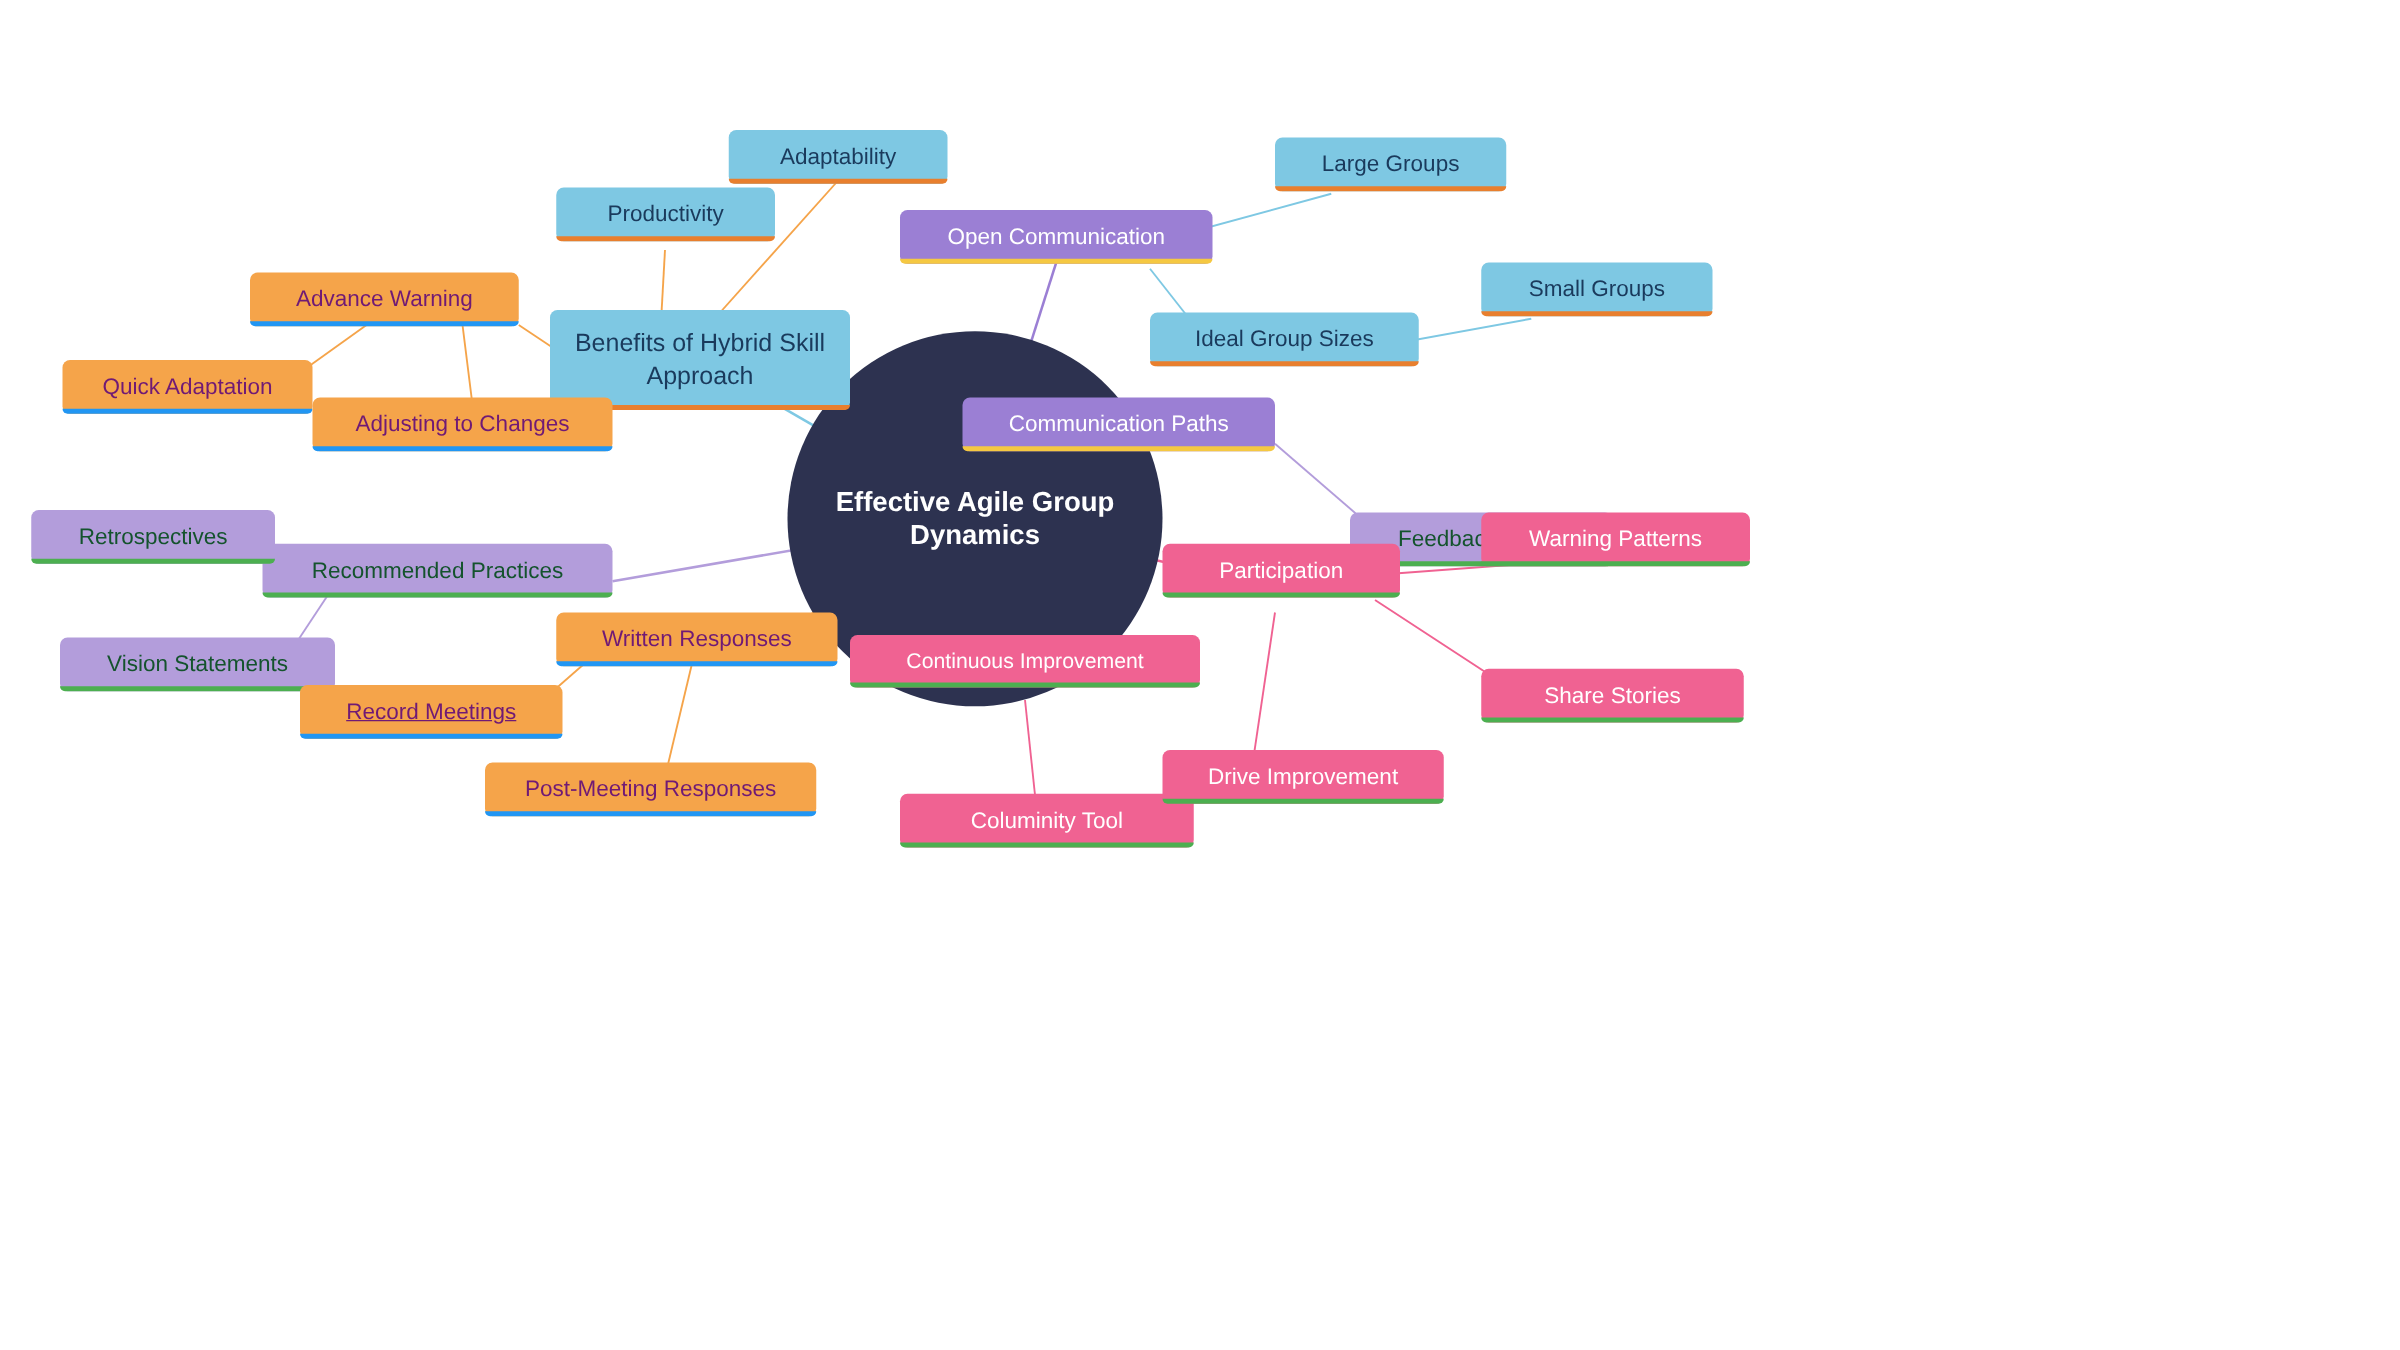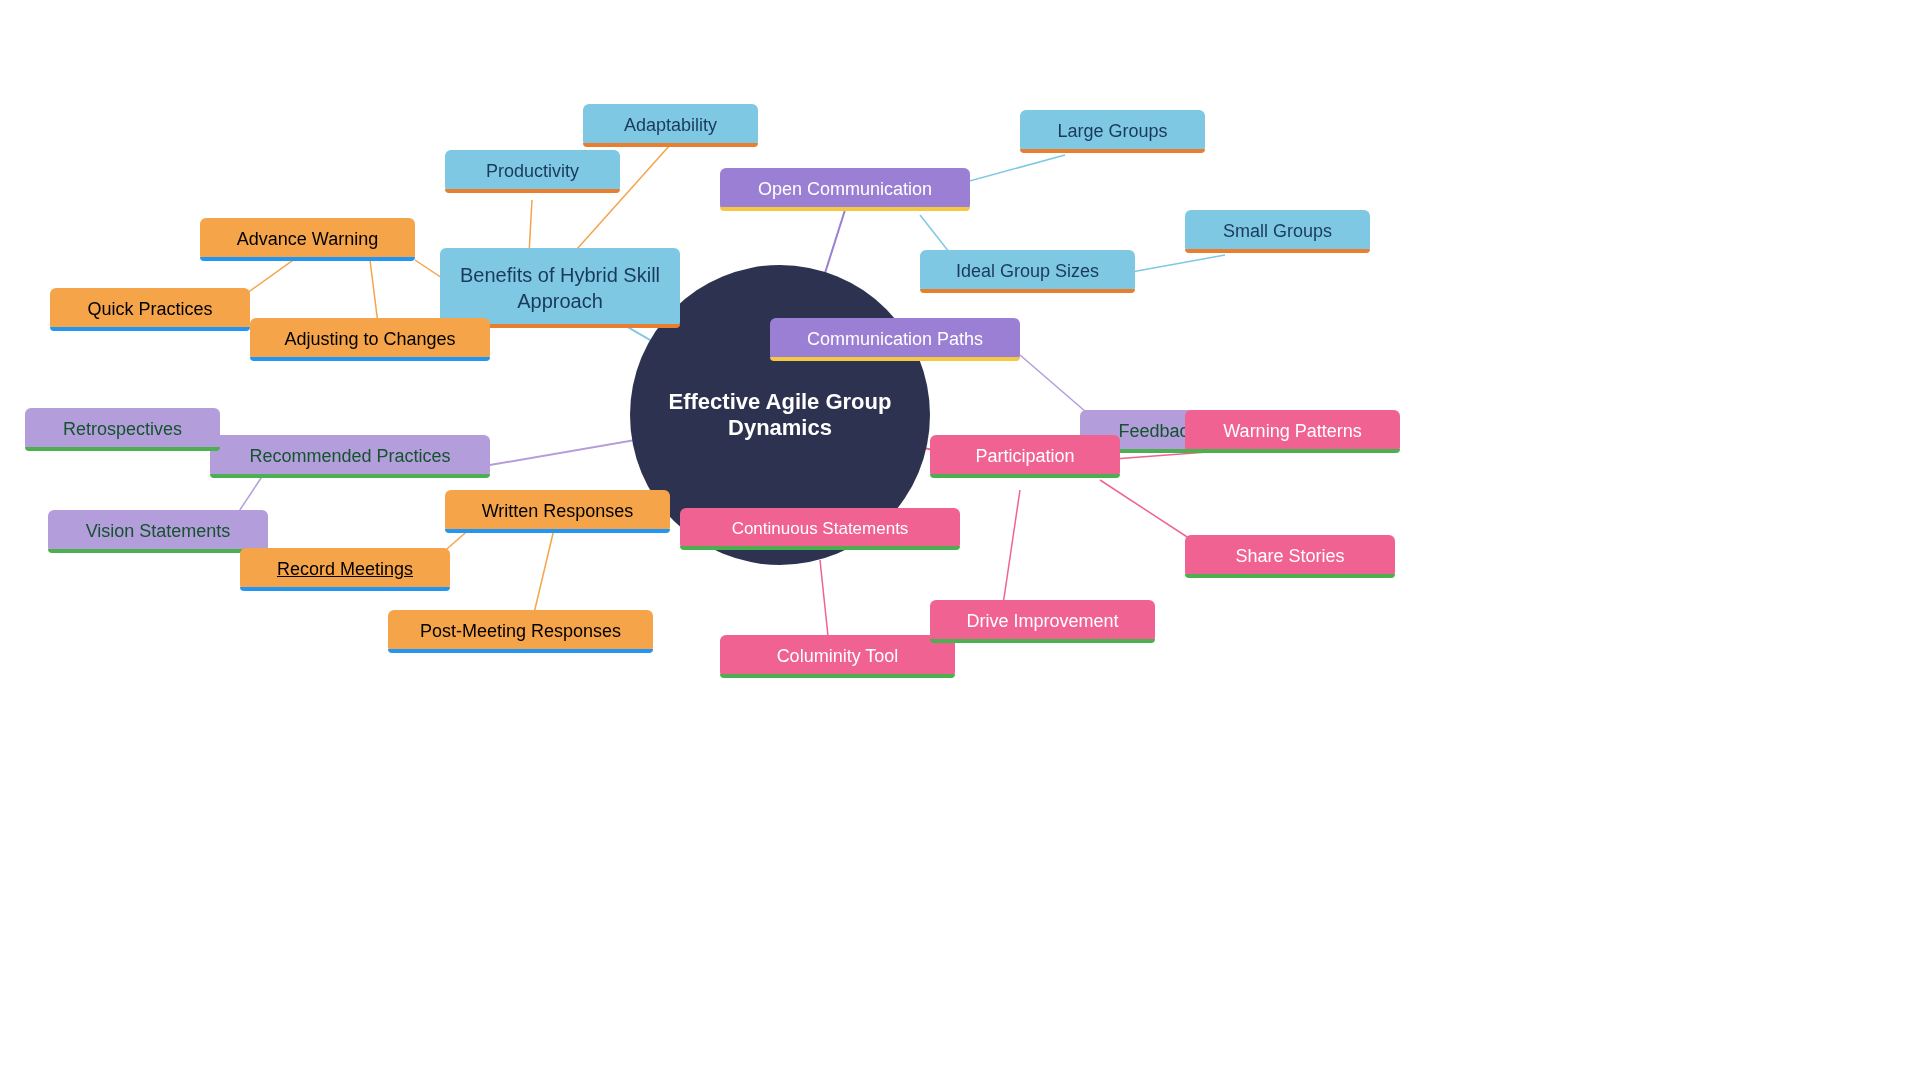--- a/index.html
+++ b/index.html
@@ -66,21 +66,21 @@
     
     .blue {
       background: #7ec8e3;
       color: #1a3a5c;
     }
     .blue::after { background: #e87f2e; }
 
     
     .orange {
       background: #f5a44a;
-      color: #000000;
+      color: #701a75;
     }
     .orange::after { background: #2196f3; }
 
     
     .purple {
       background: #9b7fd4;
       color: #ffffff;
     }
     .purple::after { background: #f5c842; }
 
@@ -215,21 +215,21 @@
 
 <div id="benefits" class="node blue">
   <span>Benefits of Hybrid Skill Approach</span>
 </div>
 
 <div id="advance-warning" class="node orange">
   <span>Advance Warning</span>
 </div>
 
 <div id="quick-adaptation" class="node orange">
-  <span>Quick Practices</span>
+  <span>Quick Adaptation</span>
 </div>
 
 <div id="adjusting" class="node orange">
   <span>Adjusting to Changes</span>
 </div>
 
 <div id="open-comm" class="node purple">
   <span>Open Communication</span>
 </div>
 
@@ -271,21 +271,21 @@
 
 <div id="post-meeting" class="node orange">
   <span>Post-Meeting Responses</span>
 </div>
 
 <div id="record" class="node orange">
   <span>Record Meetings</span>
 </div>
 
 <div id="continuous" class="node pink">
-  <span>Continuous Statements</span>
+  <span>Continuous Improvement</span>
 </div>
 
 <div id="columinity" class="node pink">
   <span>Columinity Tool</span>
 </div>
 
 <div id="participation" class="node pink">
   <span>Participation</span>
 </div>
 

